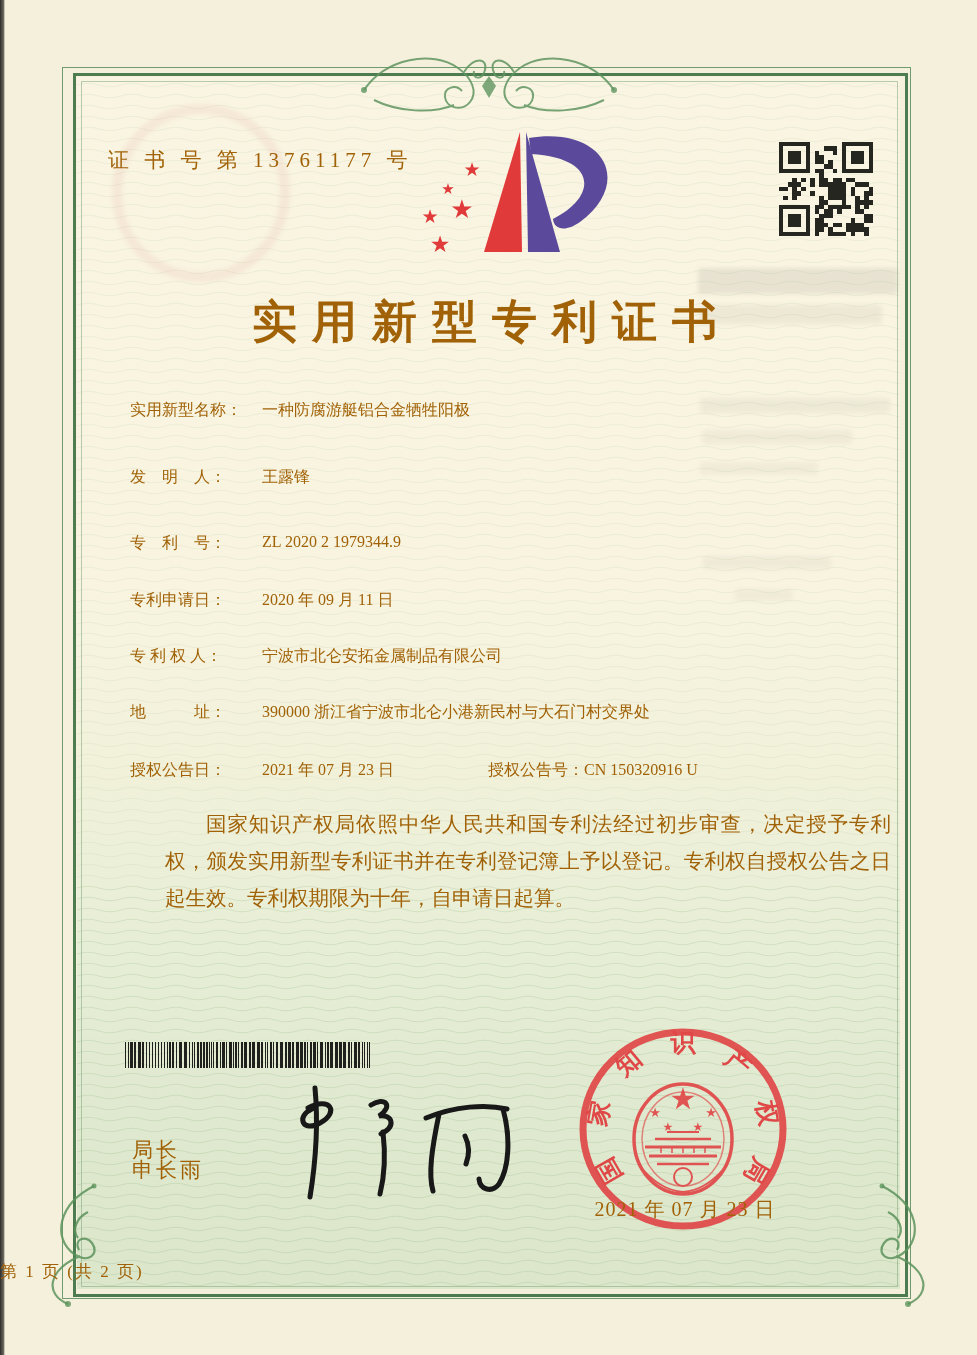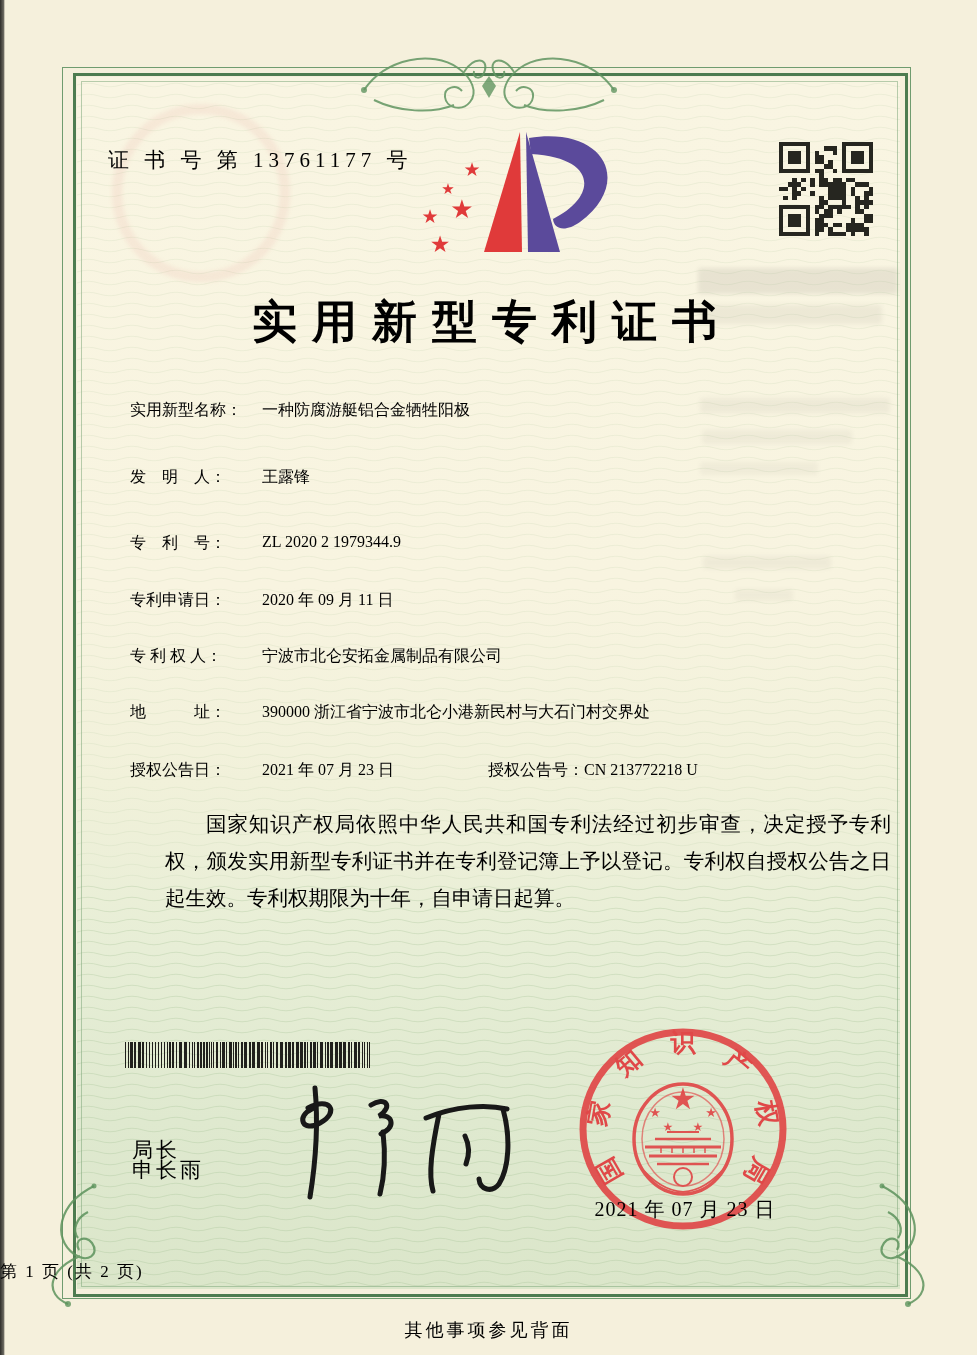--- a/index.html
+++ b/index.html
@@ -1,18 +1,18 @@
 <!DOCTYPE html>
 <html><head>
 <meta charset="utf-8">
 <style>
   html,body{margin:0;padding:0;background:#d8d4c4;}
   .page{position:relative;width:977px;height:1355px;margin:0 auto;
         background:#f5f0dc;overflow:hidden;
-        font-family:"Liberation Serif","DejaVu Serif",serif;color:#000000;}
+        font-family:"Liberation Serif","DejaVu Serif",serif;color:#a16207;}
   .abs{position:absolute;}
   
   .scan-edge{left:0;top:0;width:5px;height:1355px;background:linear-gradient(90deg,#2e2e2a,#6a685f 70%,rgba(0,0,0,0));}
   
   .frame-outer{left:62px;top:67px;width:847px;height:1230px;border:1px solid #6f9c6f;}
   .frame-thick{left:73px;top:73px;width:829px;height:1218px;border:3px solid #4d7c50;}
   .frame-thin{left:81px;top:81px;width:815px;height:1204px;border:1px solid #7fa87c;opacity:.55;}
   .paper-inner{left:77px;top:77px;width:823px;height:1212px;
      background:linear-gradient(180deg,#f9f5e2 0%,#f8f4e0 42%,#f1f1da 58%,#e7eed6 72%,#dfe9cf 86%,#dbe6ca 100%);}
   
@@ -462,21 +462,21 @@
   <div class="abs field-row" style="top:590px;">
     <span>专利申请日：</span><span class="f-val">2020 年 09 月 11 日</span>
   </div>
   <div class="abs field-row" style="top:646px;">
     <span>专 利 权 人：</span><span class="f-val">宁波市北仑安拓金属制品有限公司</span>
   </div>
   <div class="abs field-row" style="top:702px;">
     <span>地　　　址：</span><span class="f-val">390000  浙江省宁波市北仑小港新民村与大石门村交界处</span>
   </div>
   <div class="abs field-row" style="top:760px;">
-    <span>授权公告日：</span><span class="f-val">2021 年 07 月 23 日</span><span class="grant-no"><span>授权公告号：</span><span>CN 213772218 U</span></span>
+    <span>授权公告日：</span><span class="f-val">2021 年 07 月 23 日</span><span class="grant-no"><span>授权公告号：</span><span>CN 150320916 U</span></span>
   </div>
 
   <p class="abs body-par" style="top:806px;margin-left:37px;">国家知识产权局依照中华人民共和国专利法经过初步审查，决定授予专利权，颁发实用新型专利证书并在专利登记簿上予以登记。专利权自授权公告之日起生效。专利权期限为十年，自申请日起算。</p>
 
   <svg class="abs" id="barcode" style="left:125px;top:1042px;" width="248" height="26" viewBox="0 0 248 26">
       <rect x="0" y="0" width="1" height="26" fill="#20201c"></rect>
       <rect x="3" y="0" width="1" height="26" fill="#20201c"></rect>
       <rect x="5" y="0" width="3" height="26" fill="#20201c"></rect>
       <rect x="9" y="0" width="2" height="26" fill="#20201c"></rect>
       <rect x="13" y="0" width="3" height="26" fill="#20201c"></rect>
@@ -594,15 +594,14 @@
         <text x="58.50535405413647" y="44.01457787983869" transform="rotate(-40 58.50535405413647 44.01457787983869)">知</text>
         <text x="108" y="26" transform="rotate(0 108 26)">识</text>
         <text x="157.49464594586354" y="44.01457787983869" transform="rotate(40 157.49464594586354 44.01457787983869)">产</text>
         <text x="183.83019698194002" y="89.62909031964637" transform="rotate(80 183.83019698194002 89.62909031964637)">权</text>
         <text x="174.6839560914018" y="141.5" transform="rotate(120 174.6839560914018 141.5)">局</text>
       </g>
   </svg>
   <div class="abs seal-date">2021 年 07 月 23 日</div>
 
   <div class="abs page-info">第 1 页 (共 2 页)</div>
-  <div class="abs back-note">其他事项参见背面</div>
 
 </div>
 
 </body></html>

